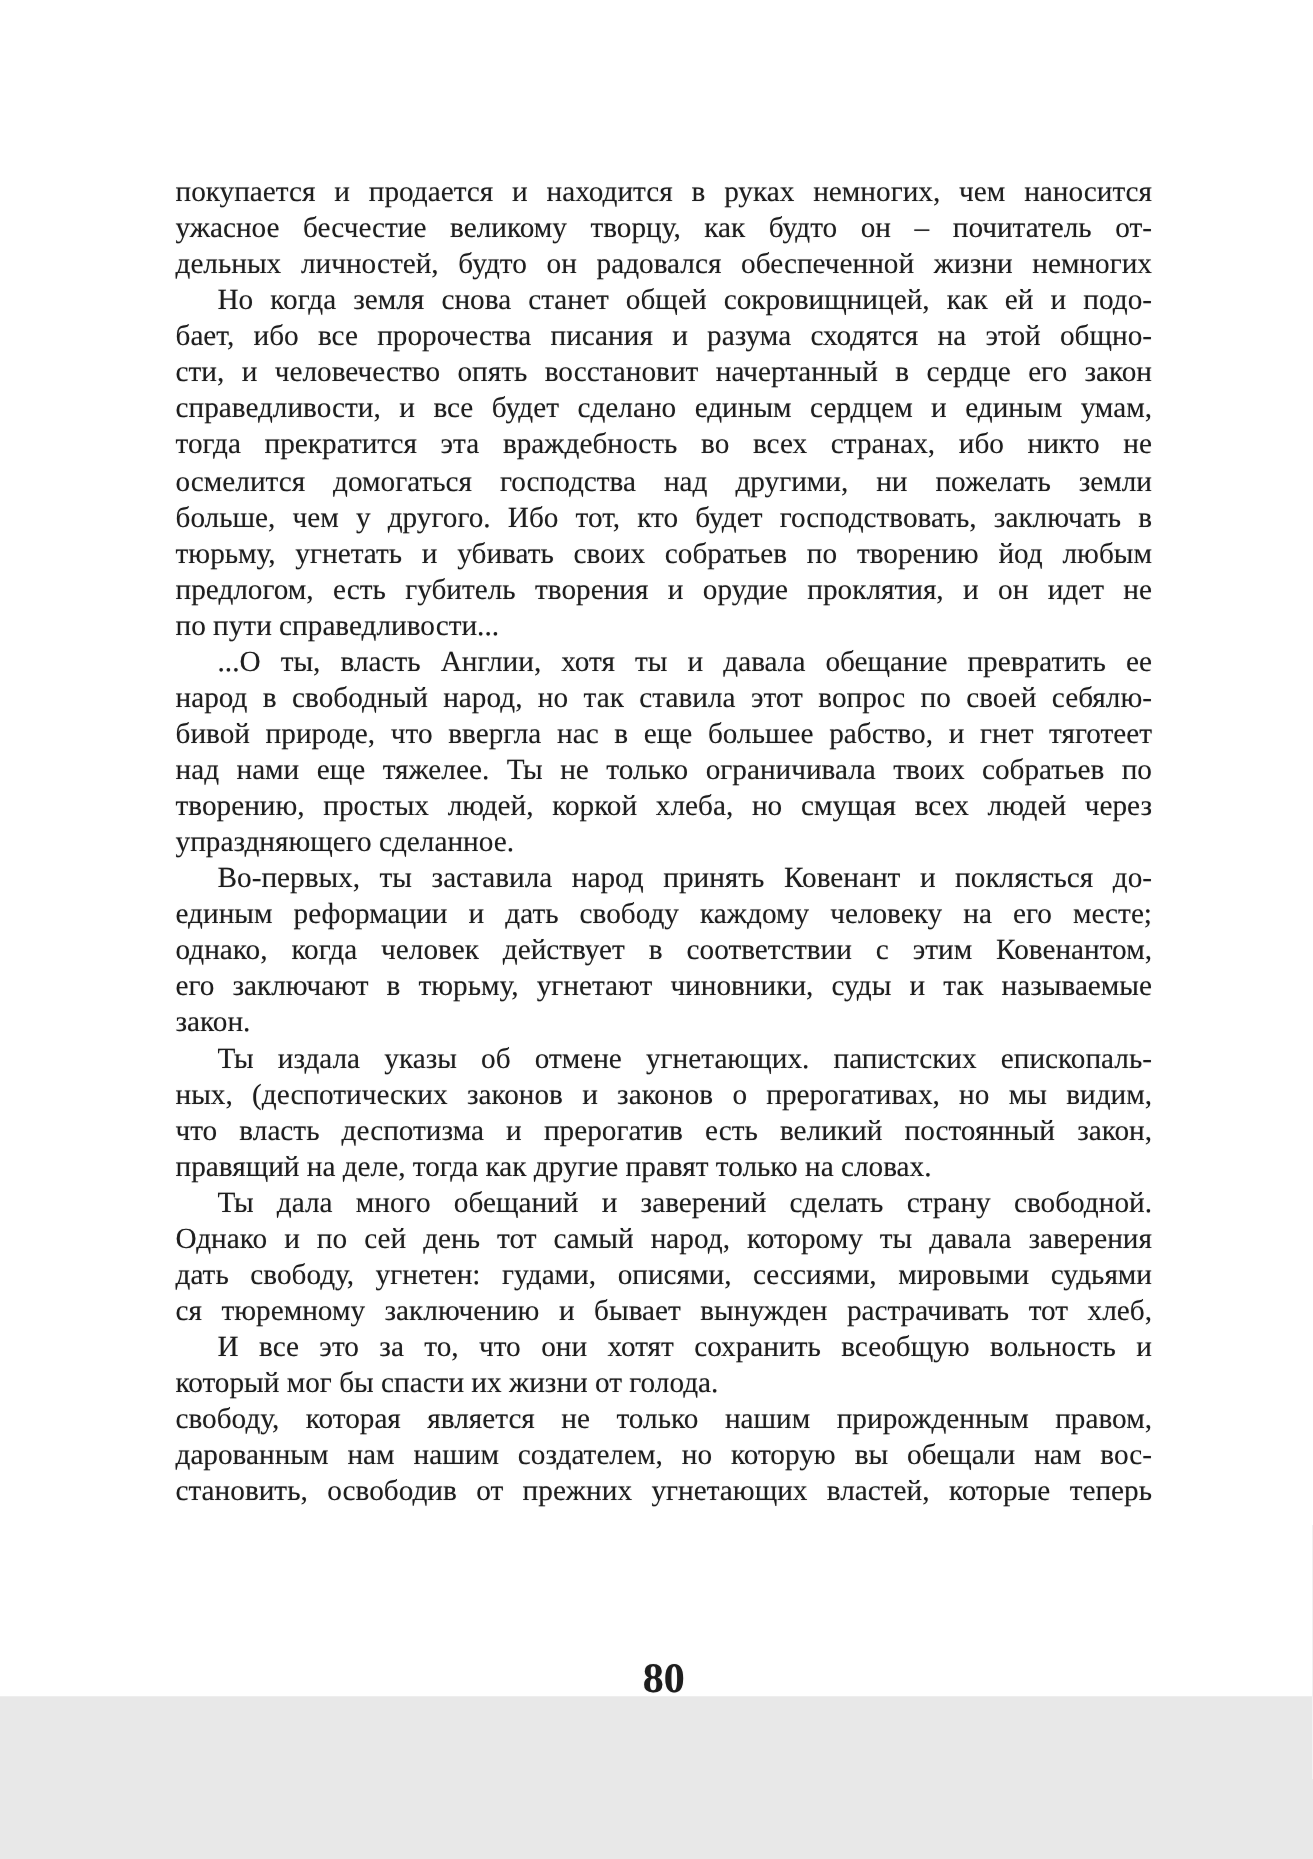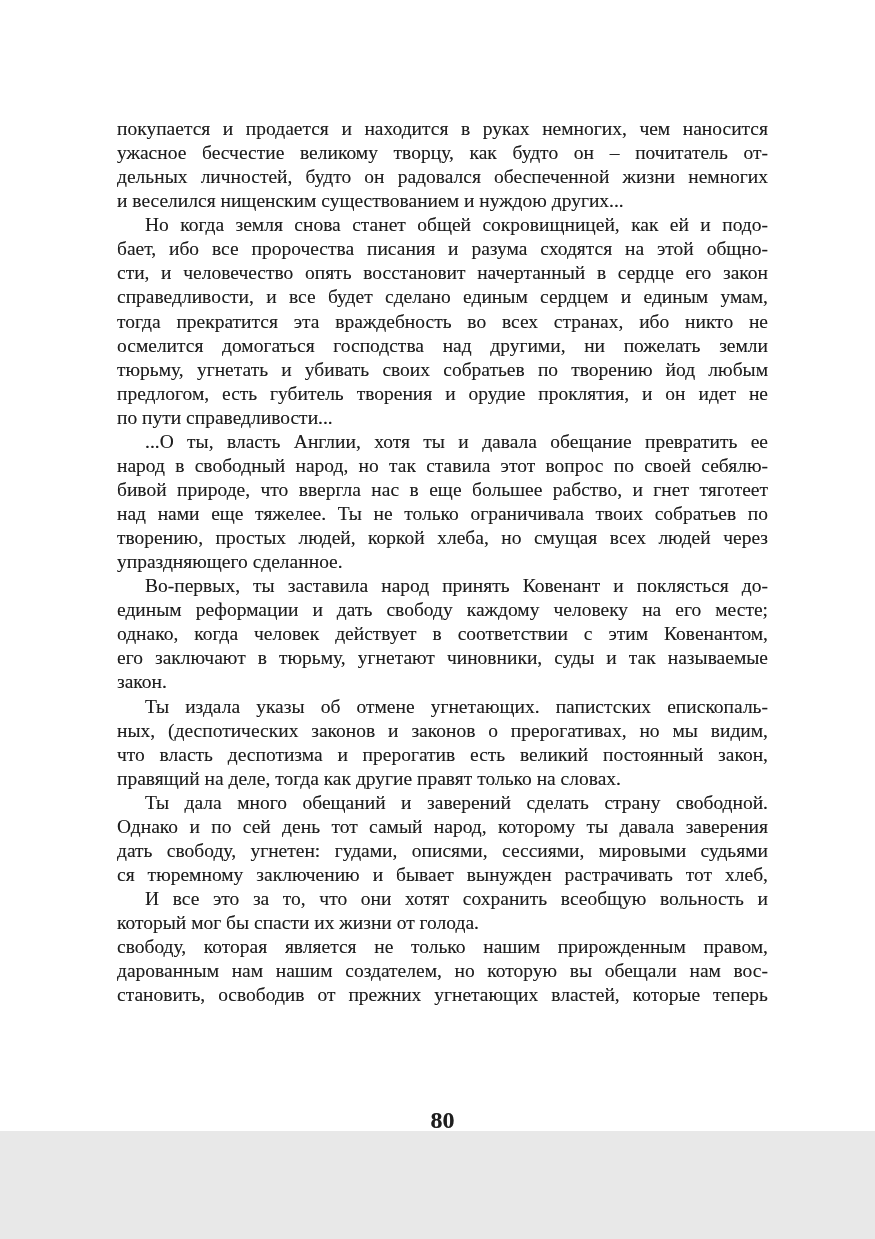--- a/index.html
+++ b/index.html
@@ -35,41 +35,41 @@
   }
   .line.indent {
     text-indent: 28px;
   }
   .page-number {
     position: absolute;
     left: 117px;
     top: 1108px;
     width: 651px;
     text-align: center;
-    font-size: 24px;
+    font-size: 28px;
     font-weight: bold;
     line-height: 24px;
     text-shadow: 0 0 0.6px rgba(40,40,40,0.45);
   }
 </style>
 </head>
 <body>
 
 <div class="page" style="--paper: #ffffff; --ink: #1e1e1e;">
   <div class="text-block">
       <div class="line just">покупается и продается и находится в руках немногих, чем наносится</div>
       <div class="line just">ужасное бесчестие великому творцу, как будто он – почитатель от-</div>
       <div class="line just">дельных личностей, будто он радовался обеспеченной жизни немногих</div>
-      <div class="line">и веселился нищенским существованием и нуждою других...</div>
       <div class="line indent just">Но когда земля снова станет общей сокровищницей, как ей и подо-</div>
       <div class="line just">бает, ибо все пророчества писания и разума сходятся на этой общно-</div>
       <div class="line just">сти, и человечество опять восстановит начертанный в сердце его закон</div>
       <div class="line just">справедливости, и все будет сделано единым сердцем и единым умам,</div>
       <div class="line just">тогда прекратится эта враждебность во всех странах, ибо никто не</div>
       <div class="line just">осмелится домогаться господства над другими, ни пожелать земли</div>
+      <div class="line just">больше, чем у другого. Ибо тот, кто будет господствовать, заключать в</div>
       <div class="line just">тюрьму, угнетать и убивать своих собратьев по творению йод любым</div>
       <div class="line just">предлогом, есть губитель творения и орудие проклятия, и он идет не</div>
       <div class="line">по пути справедливости...</div>
       <div class="line indent just">...О ты, власть Англии, хотя ты и давала обещание превратить ее</div>
       <div class="line just">народ в свободный народ, но так ставила этот вопрос по своей себялю-</div>
       <div class="line just">бивой природе, что ввергла нас в еще большее рабство, и гнет тяготеет</div>
       <div class="line just">над нами еще тяжелее. Ты не только ограничивала твоих собратьев по</div>
       <div class="line just">творению, простых людей, коркой хлеба, но смущая всех людей через</div>
       <div class="line">упраздняющего сделанное.</div>
       <div class="line indent just">Во-первых, ты заставила народ принять Ковенант и поклясться до-</div>

